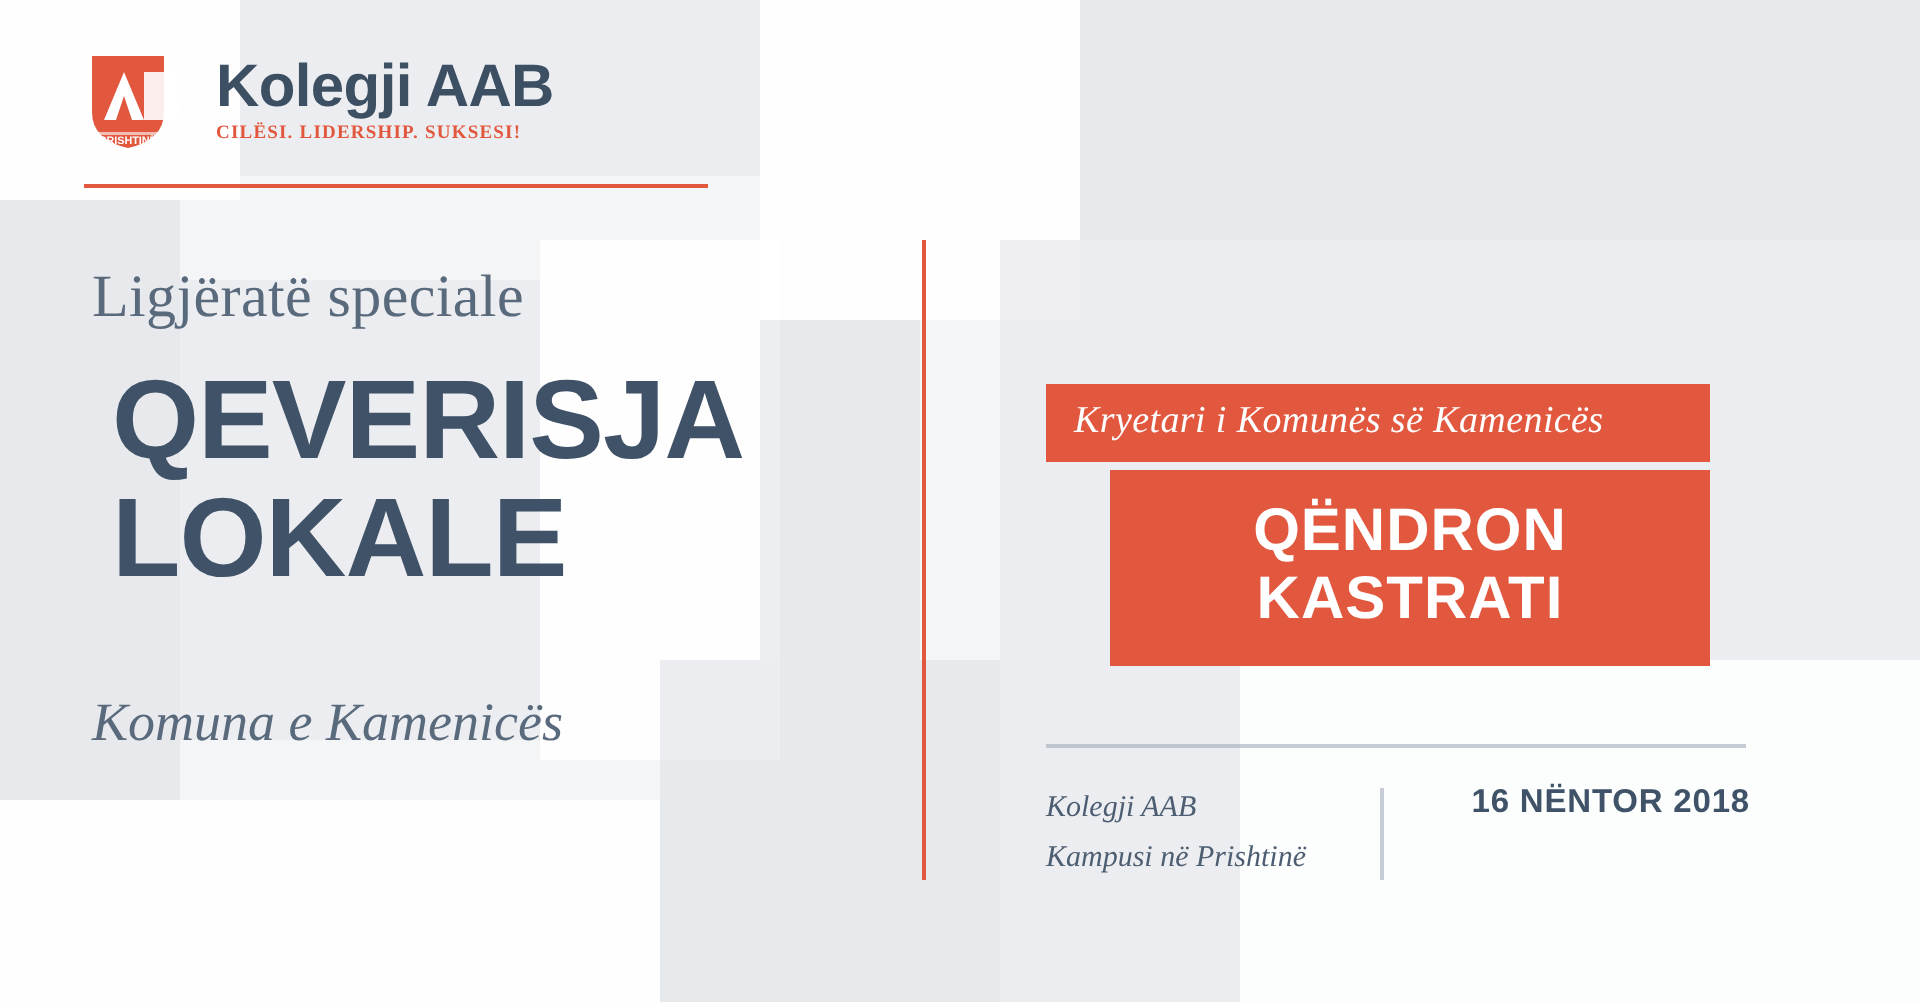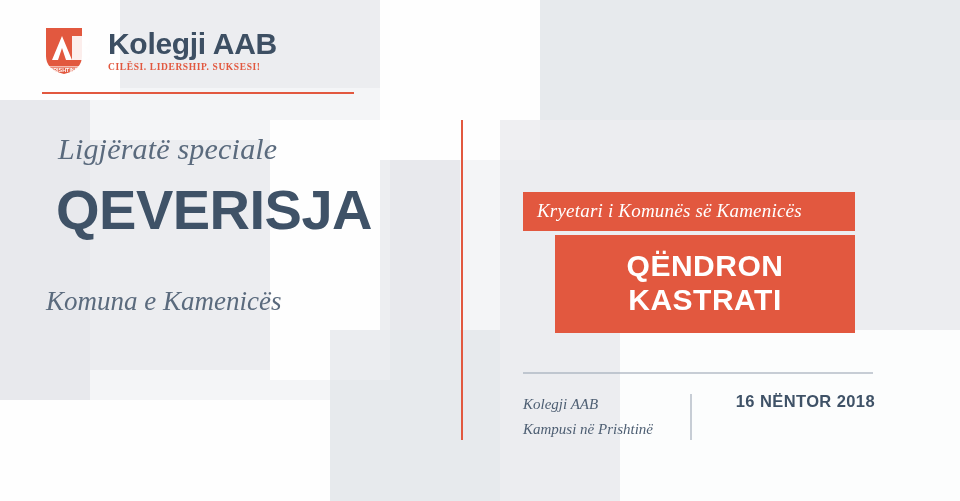--- a/index.html
+++ b/index.html
@@ -77,24 +77,23 @@
 
   
   .left-block {
     position: absolute;
     left: 46px;
     top: 132px;
     width: 420px;
   }
   .kicker {
     font-family: "Liberation Serif", serif;
-    font-style: italic;
     font-size: 30px;
     color: #5a6a7d;
-    margin: 0 0 14px 12px;
+    margin: 0 0 14px 0;
     letter-spacing: 0.2px;
   }
   .headline {
     font-family: "Liberation Sans", sans-serif;
     font-weight: bold;
     font-size: 56px;
     line-height: 1.06;
     color: #3f5267;
     margin: 10px;
     letter-spacing: -0.5px;
@@ -236,20 +235,21 @@
       <div class="logo-title">Kolegji AAB</div>
       <div class="logo-tag">CILËSI. LIDERSHIP. SUKSESI!</div>
     </div>
   </div>
   <div class="logo-rule"></div>
 
   <div class="left-block">
     <p class="kicker">Ligjëratë speciale</p>
     <h1 class="headline">
       <span>QEVERISJA</span>
+      <span class="line2">LOKALE</span>
     </h1>
     <p class="subline">
       <span>Komuna e Kamenicës</span>
     </p>
   </div>
 
   <div class="v-divider"></div>
 
   <div class="speaker">
     <div class="speaker-role">Kryetari i Komunës së Kamenicës</div>

